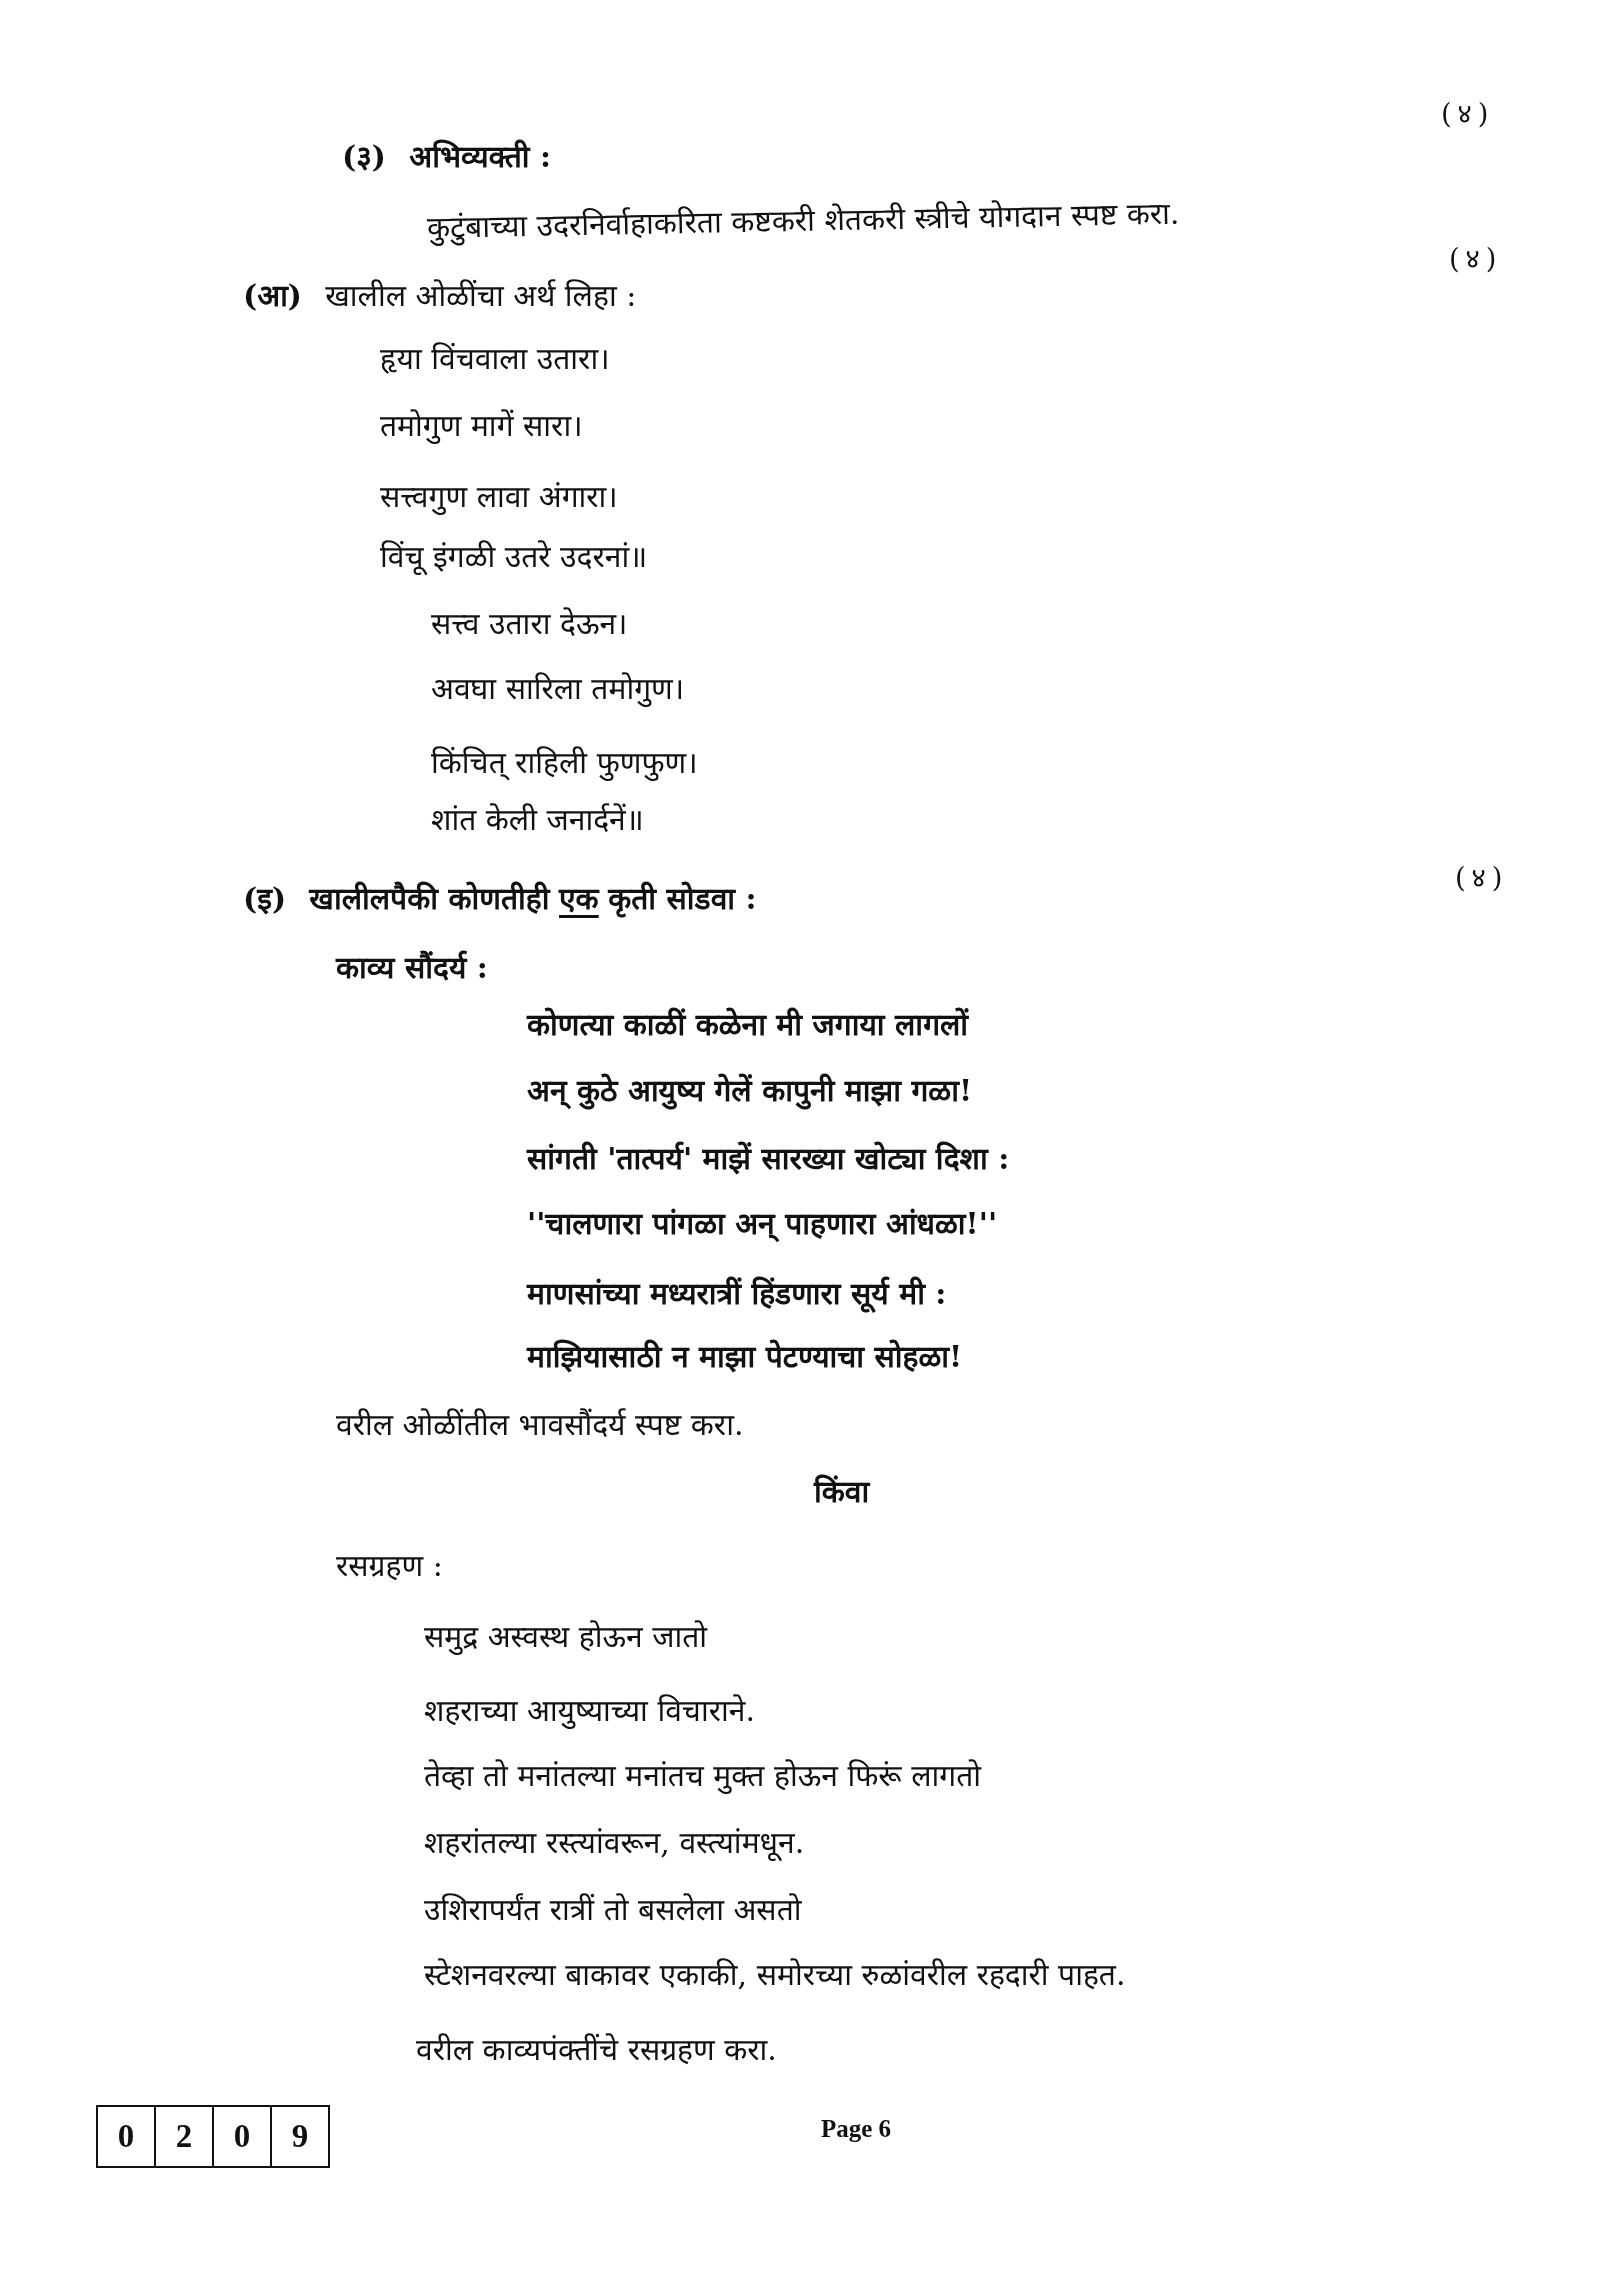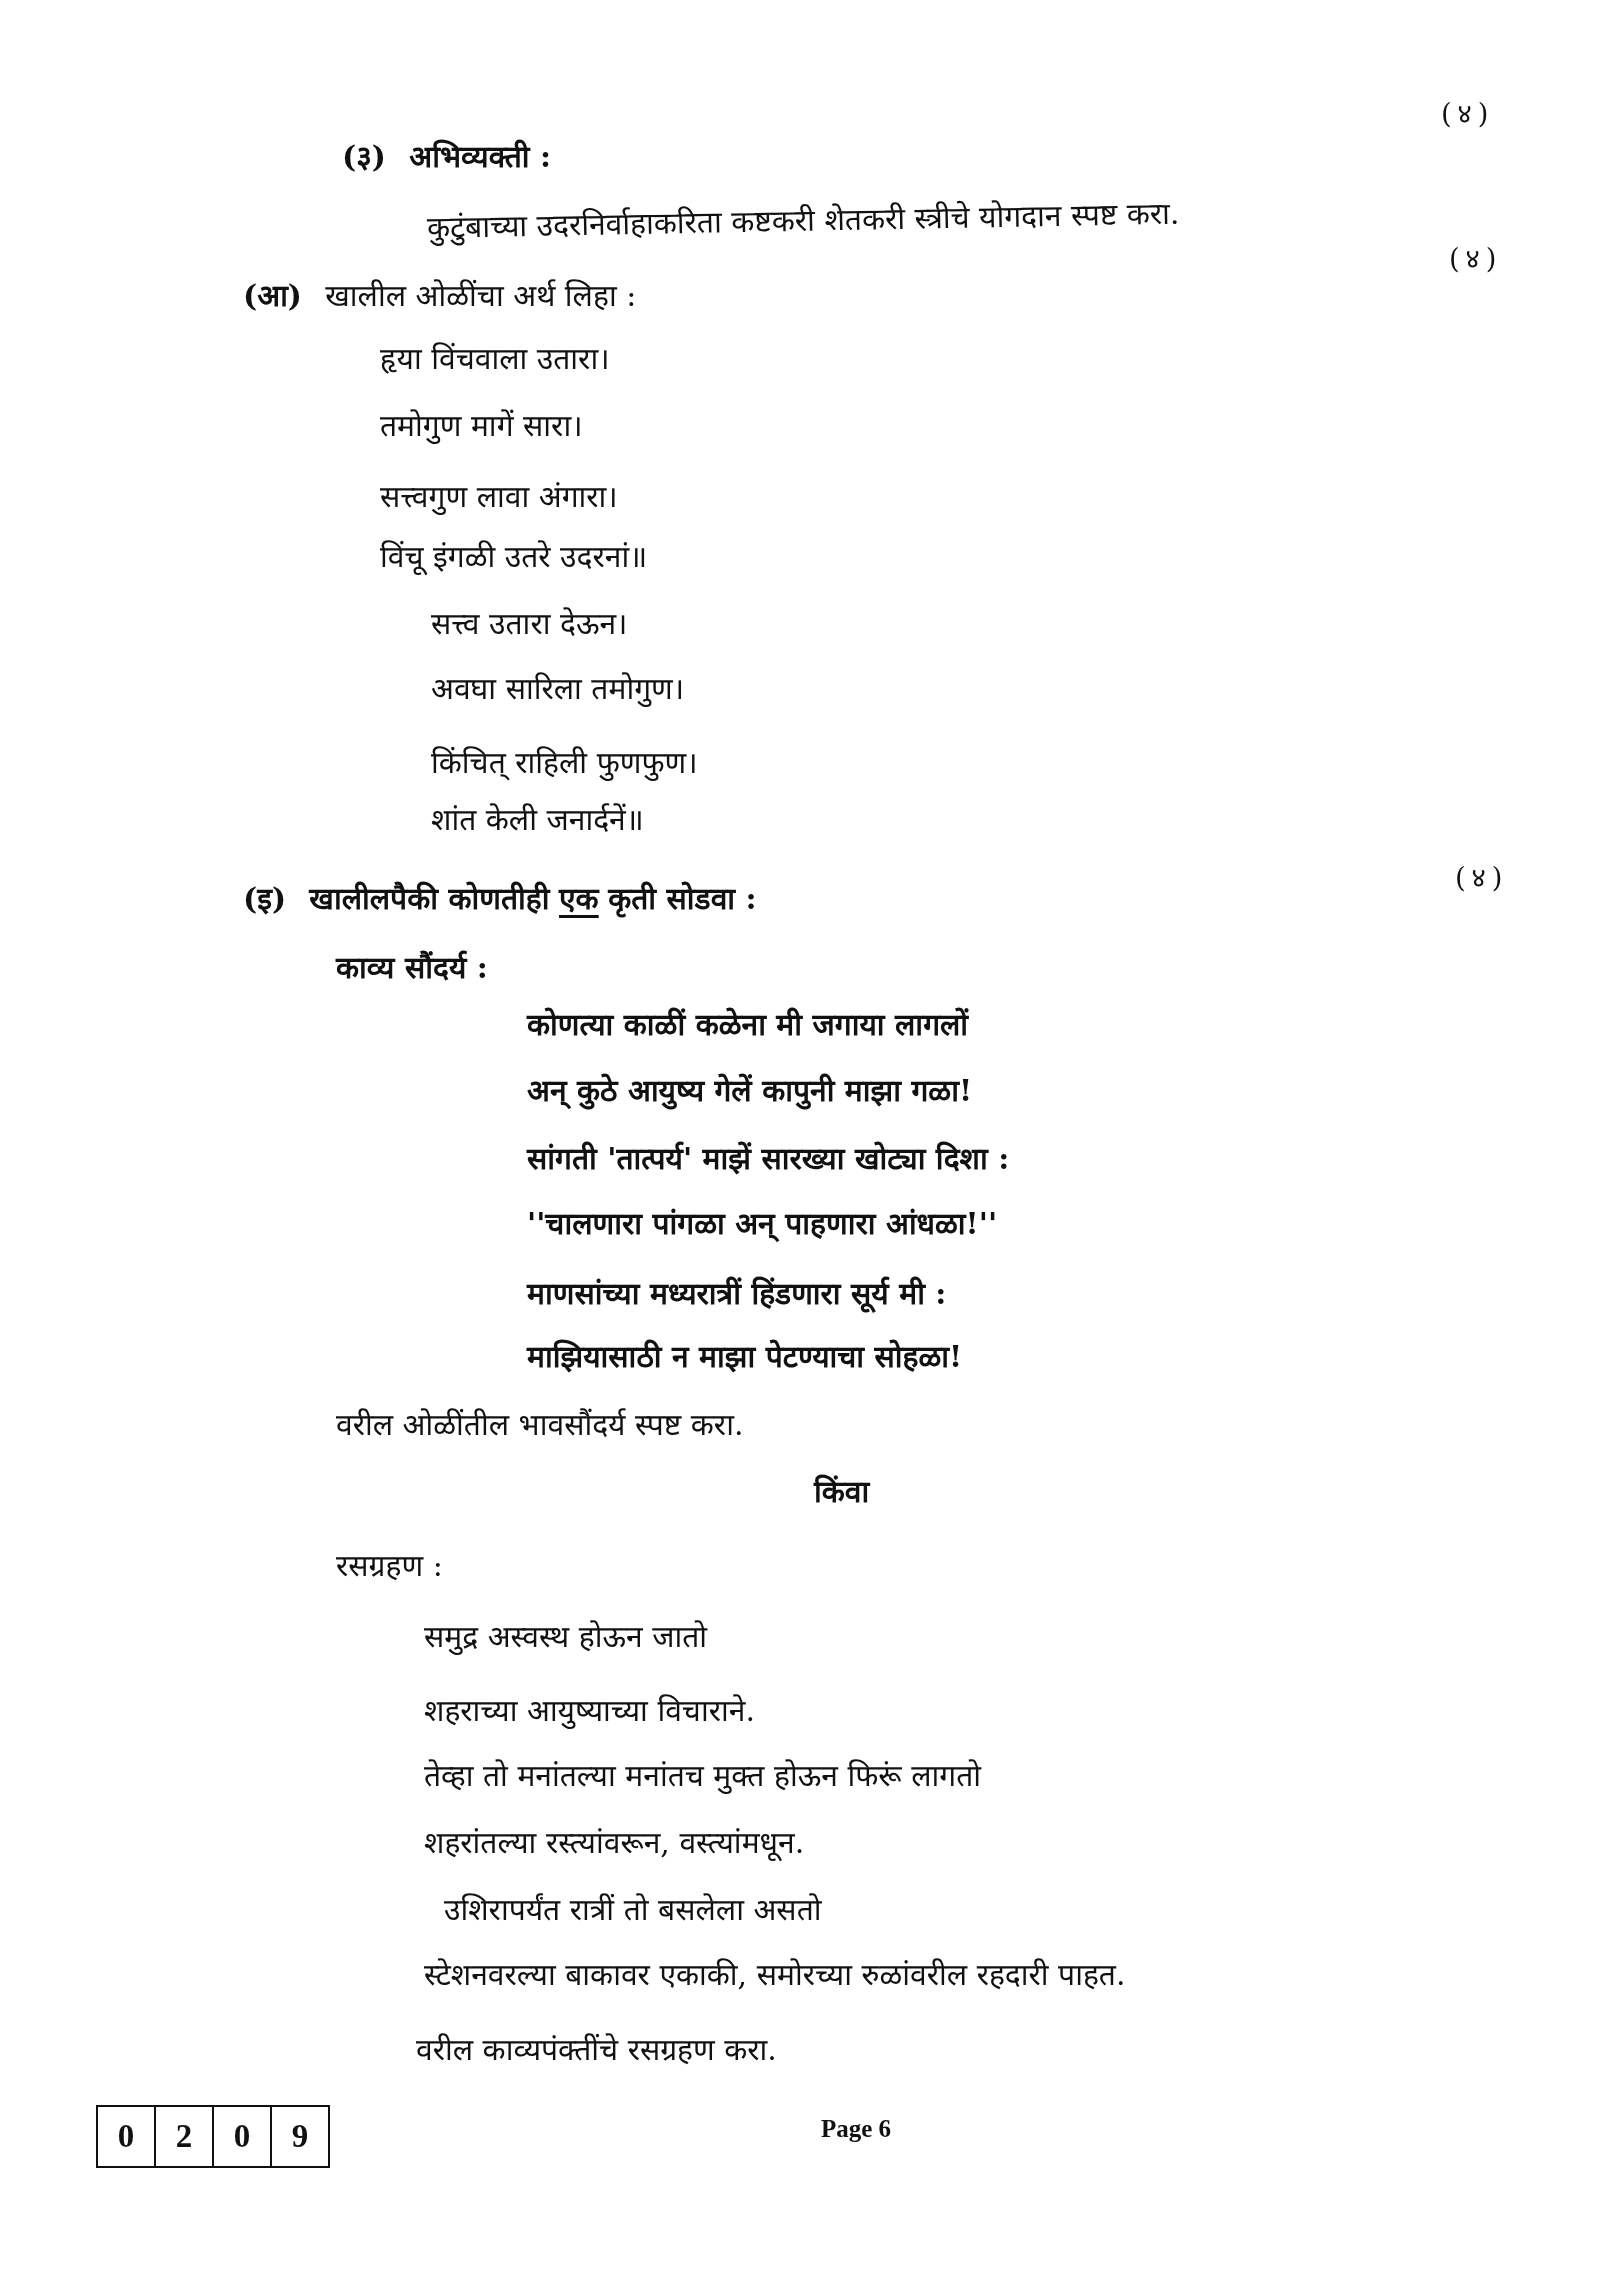--- a/index.html
+++ b/index.html
@@ -70,21 +70,21 @@
 <div class="ln bold" style="left:527px; top:1337px;">माझियासाठी न माझा पेटण्याचा सोहळा!</div>
 <div class="ln" style="left:336px; top:1405px;">वरील ओळींतील भावसौंदर्य स्पष्ट करा.</div>
 
 <div class="ln bold" style="left:814px; top:1472px;">किंवा</div>
 
 <div class="ln" style="left:336px; top:1546px;">रसग्रहण :</div>
 <div class="ln" style="left:424px; top:1617px;">समुद्र अस्वस्थ होऊन जातो</div>
 <div class="ln" style="left:424px; top:1691px;">शहराच्या आयुष्याच्या विचाराने.</div>
 <div class="ln" style="left:424px; top:1756px;text-align:right;">तेव्हा तो मनांतल्या मनांतच मुक्त होऊन फिरूं लागतो</div>
 <div class="ln" style="left:424px; top:1823px;">शहरांतल्या रस्त्यांवरून, वस्त्यांमधून.</div>
-<div class="ln" style="left:424px; top:1890px;margin-left:20px;">उशिरापर्यंत रात्रीं तो बसलेला असतो</div>
+<div class="ln" style="left:424px; top:1890px;">उशिरापर्यंत रात्रीं तो बसलेला असतो</div>
 <div class="ln" style="left:424px; top:1955px;">स्टेशनवरल्या बाकावर एकाकी, समोरच्या रुळांवरील रहदारी पाहत.</div>
 <div class="ln" style="left:380px; top:2030px;margin-left:36px;">वरील काव्यपंक्तींचे रसग्रहण करा.</div>
 
 <div class="codebox">
   <div class="cell">0</div>
   <div class="cell">2</div>
   <div class="cell">0</div>
   <div class="cell">9</div>
 </div>
 <div class="pageno">Page 6</div>

